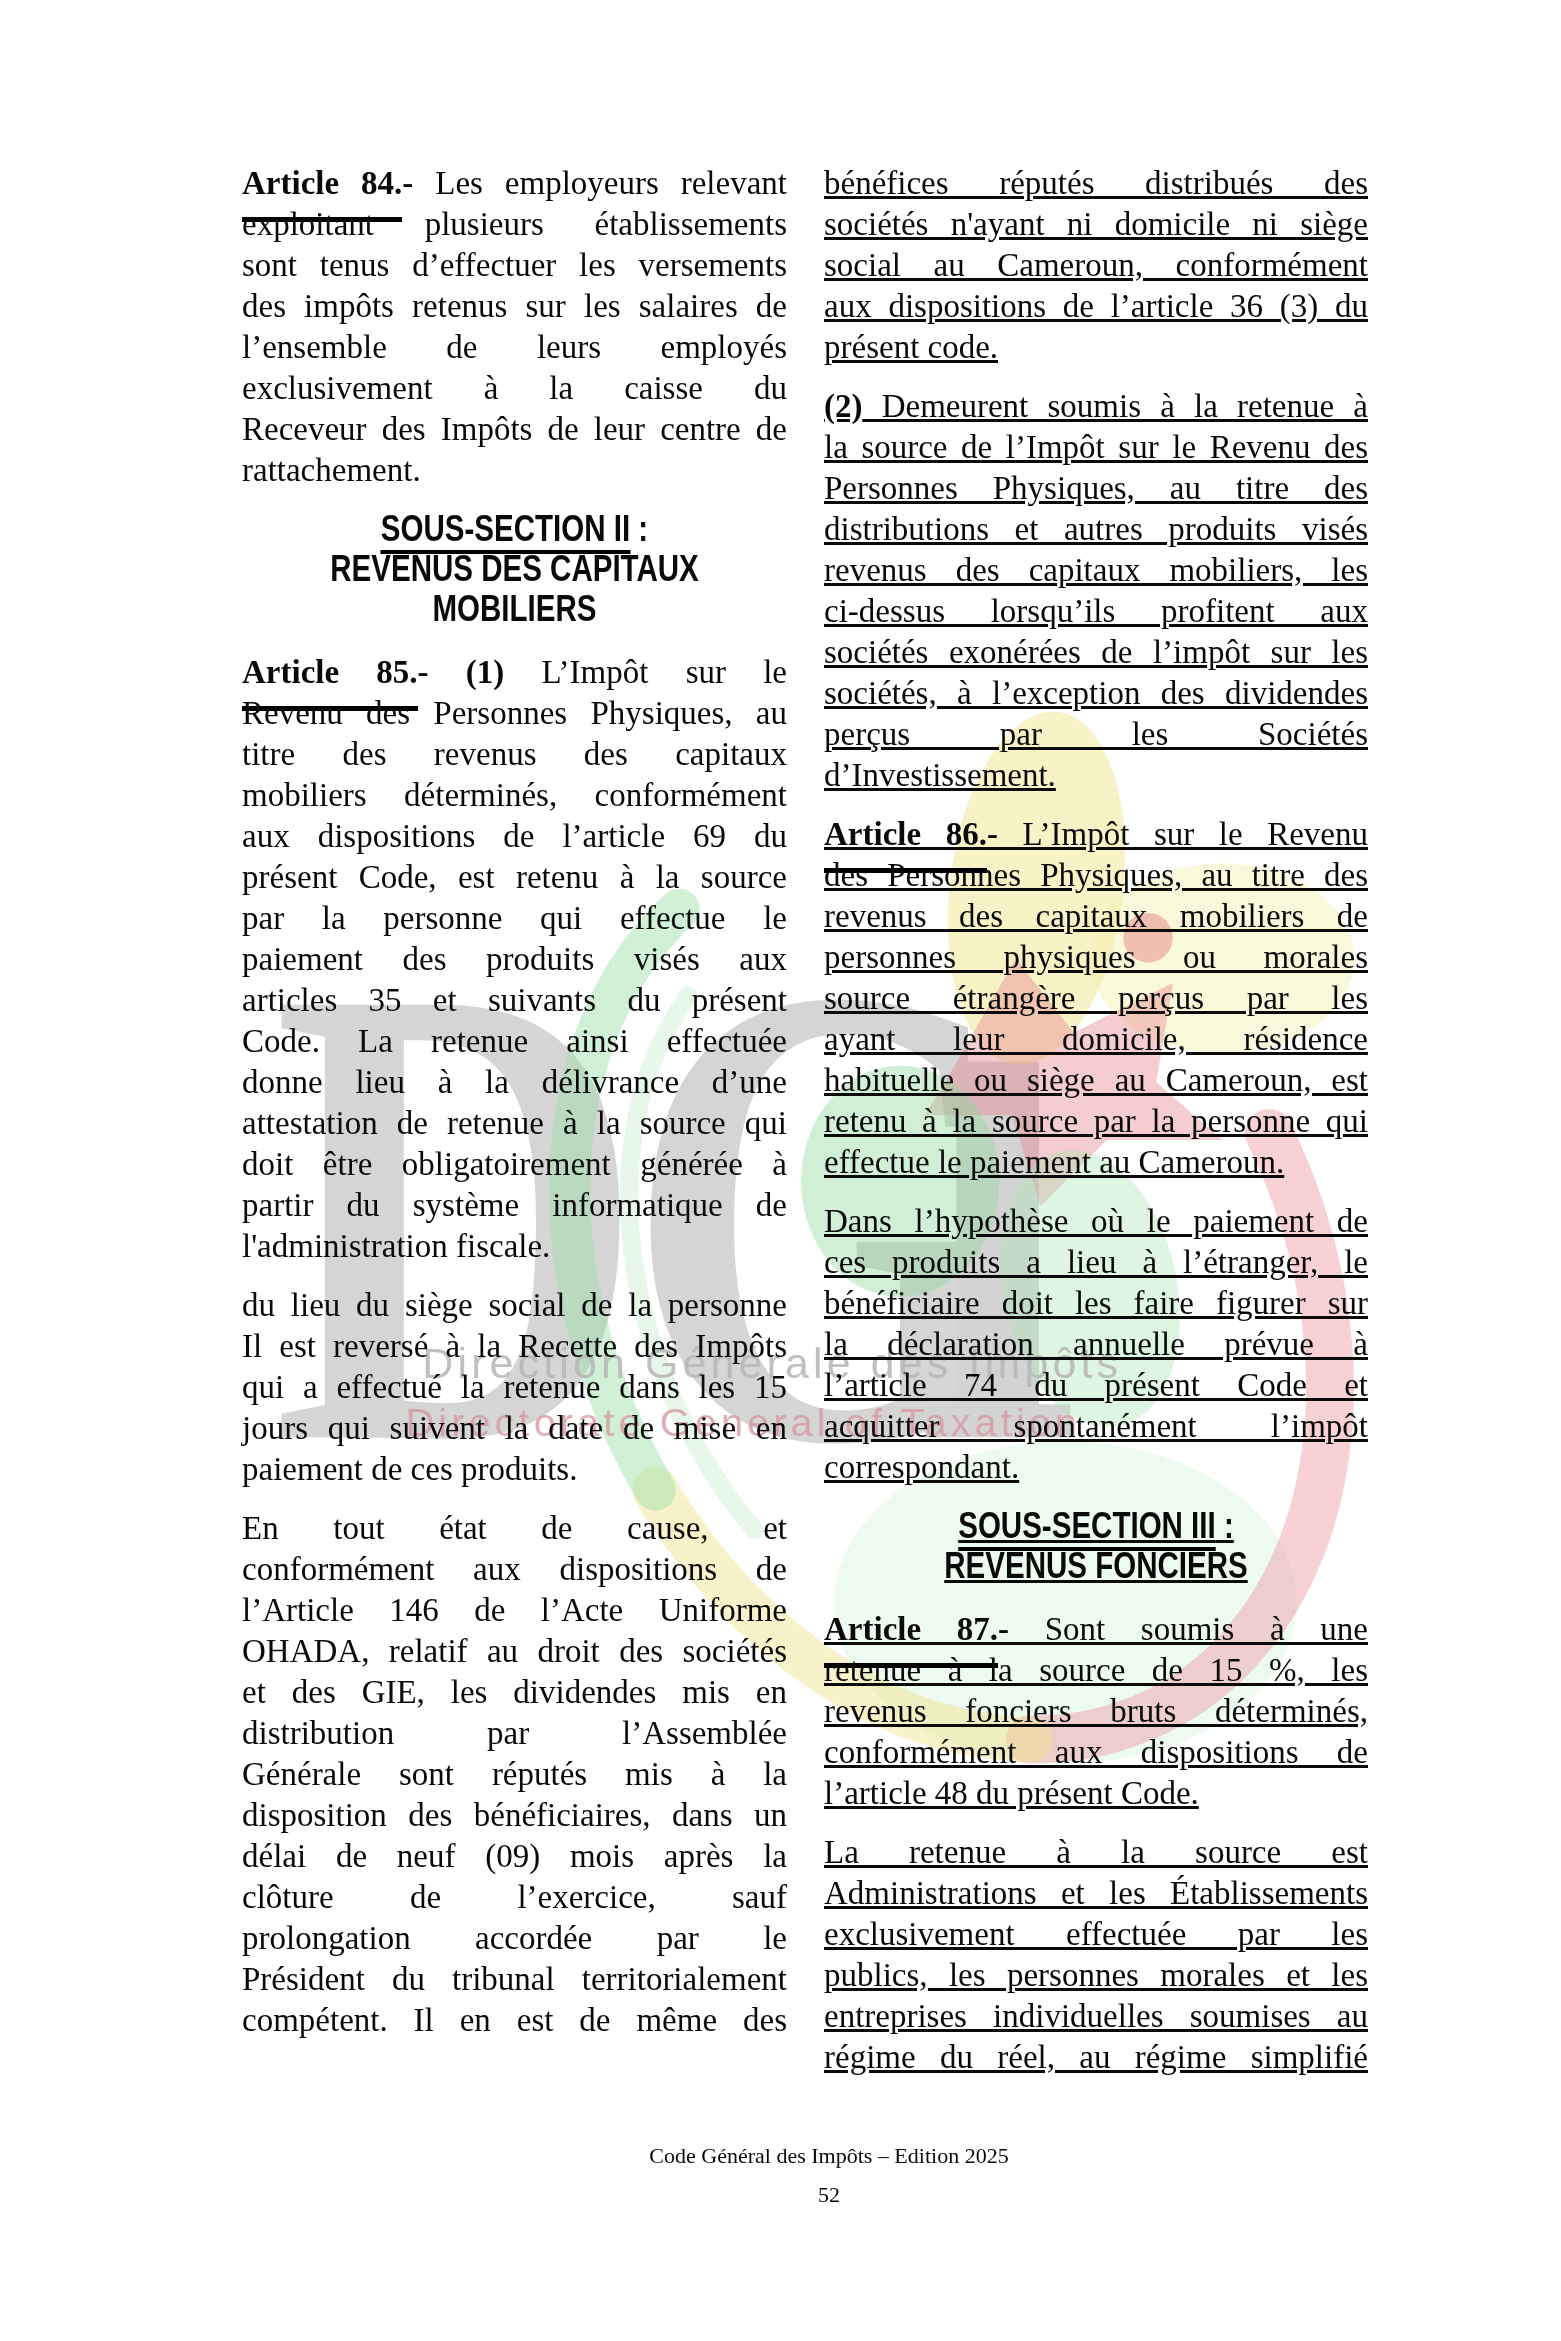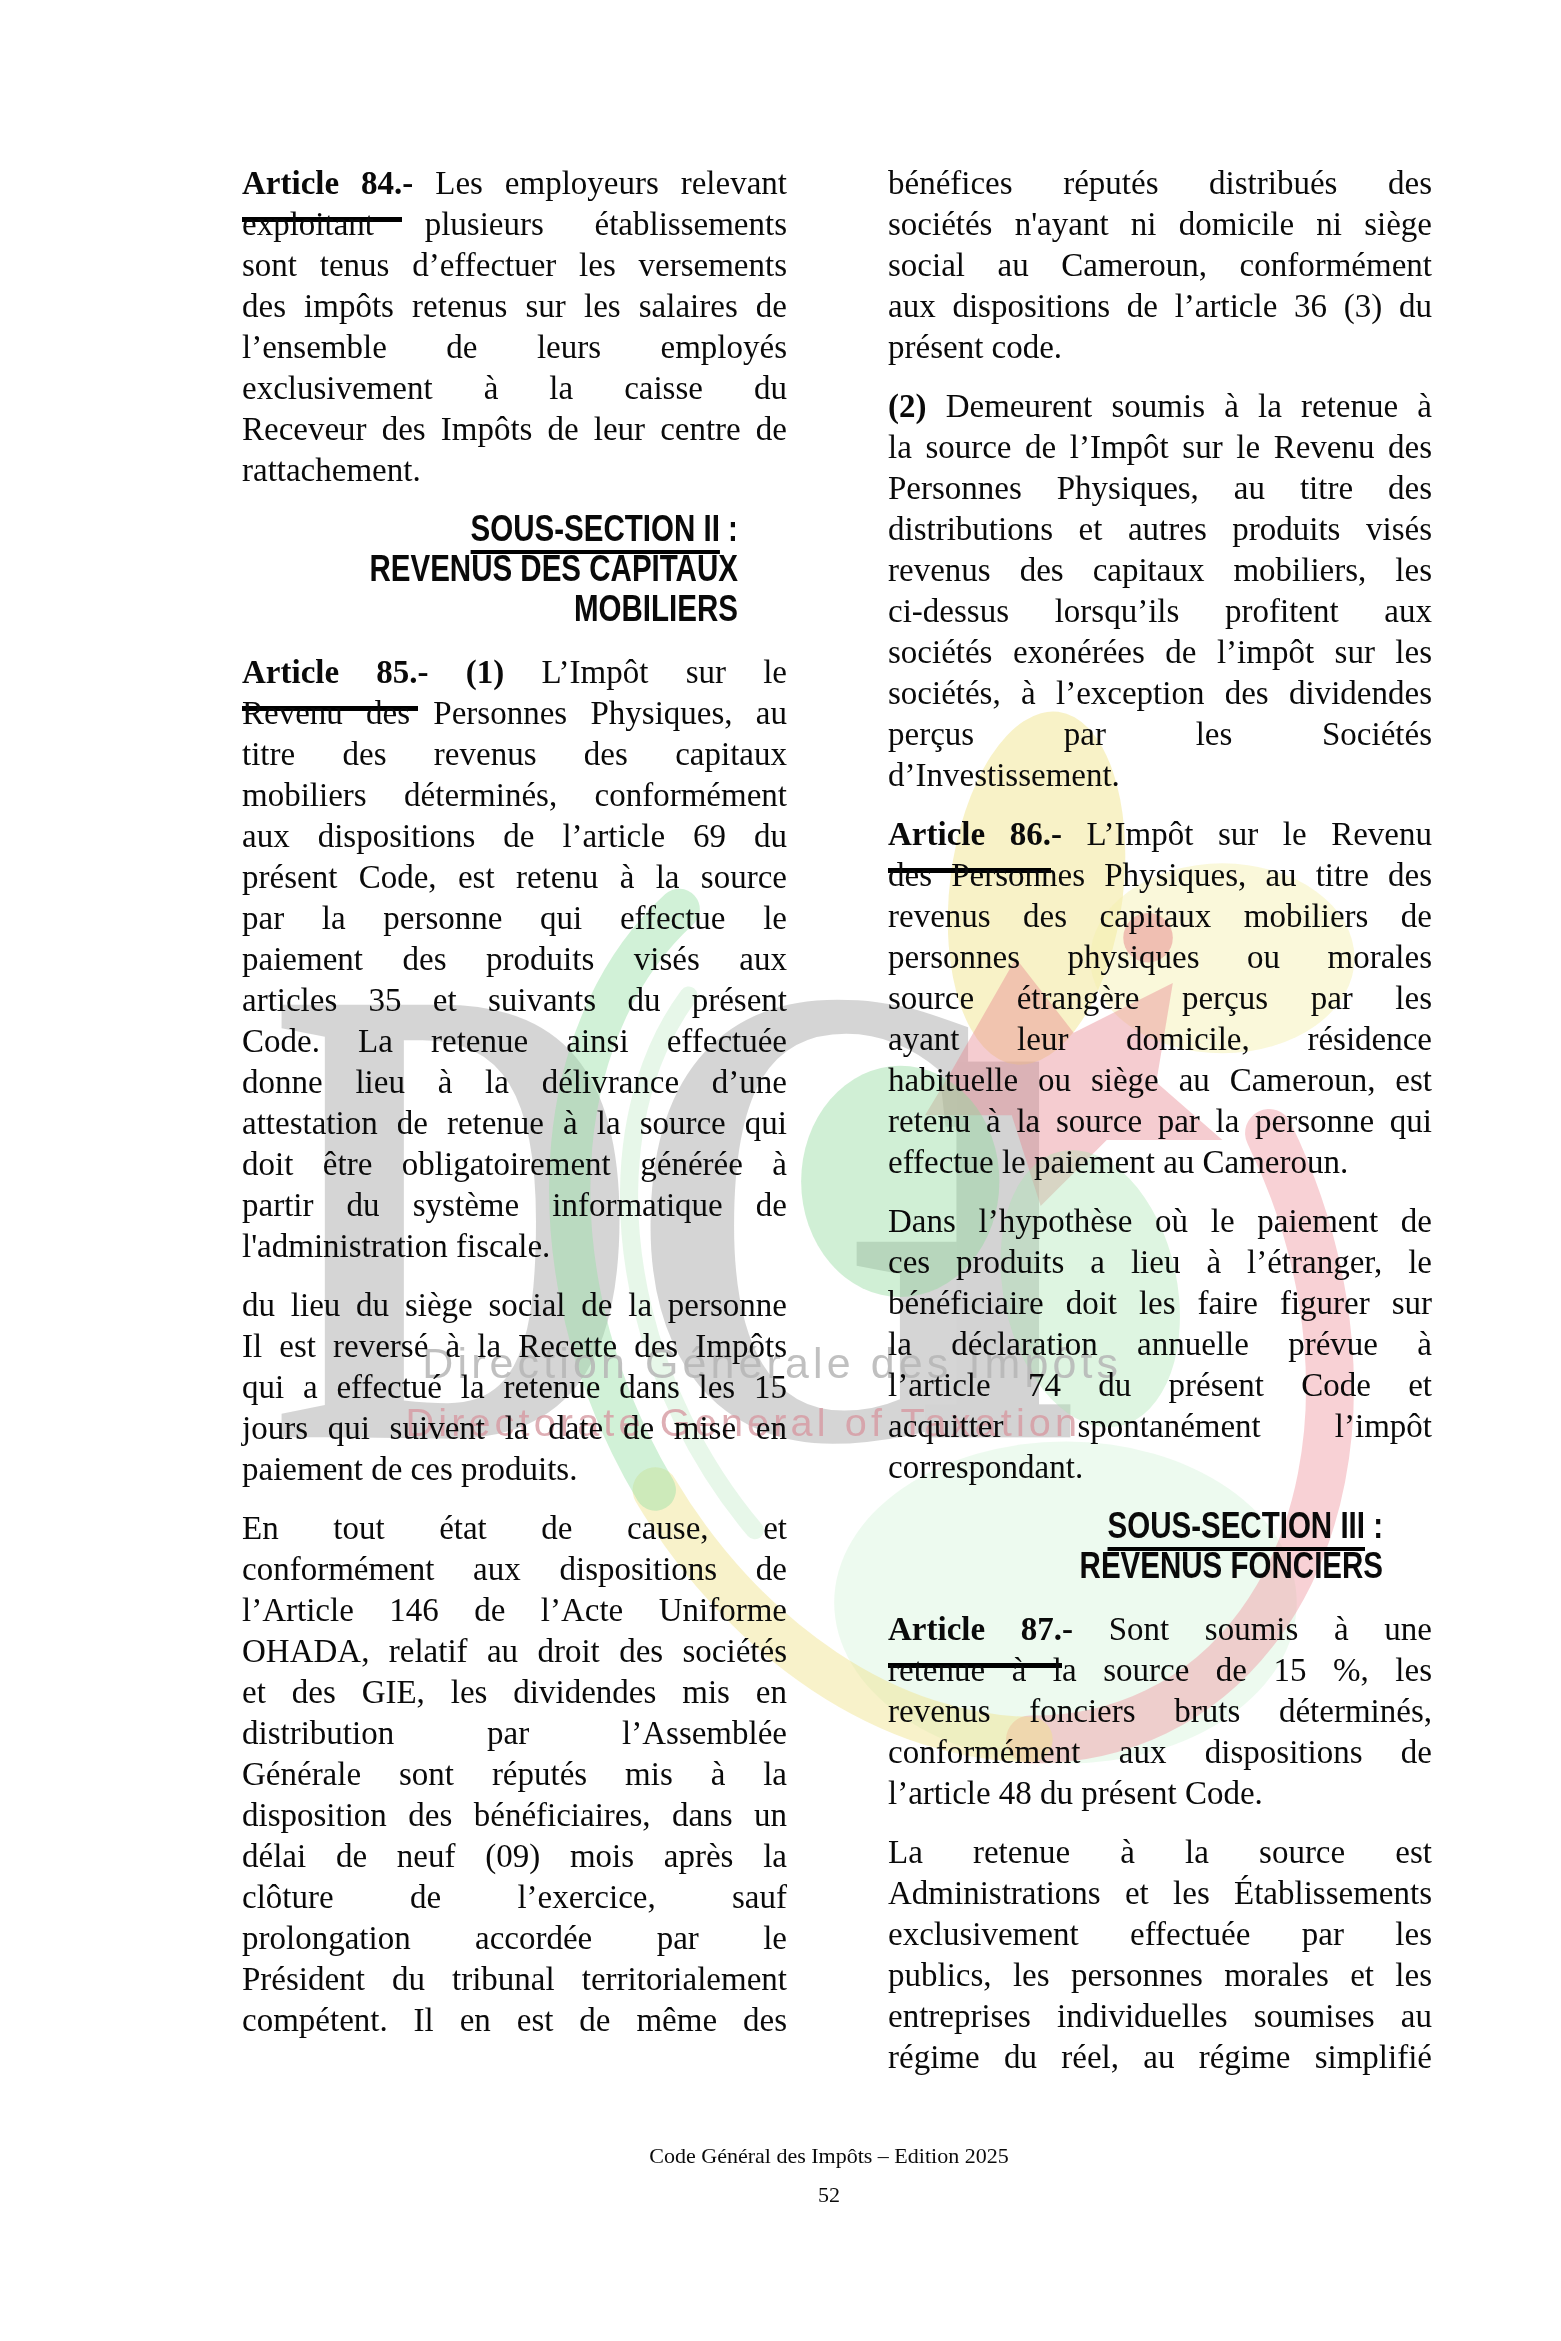--- a/index.html
+++ b/index.html
@@ -1,29 +1,29 @@
 <!DOCTYPE html>
 <html style="font-size:13.2px"><head>
 <meta charset="utf-8">
 <style>
   html,body{margin:0;padding:0;background:#ffffff;}
   .page{position:relative;width:1561px;height:2342px;background:#ffffff;overflow:hidden;
         font-family:"Liberation Serif",serif;color:#0a0a0a;}
   .watermark{position:absolute;left:0;top:0;width:1561px;height:2342px;z-index:0;}
   .col{position:absolute;z-index:1;font-size:33px;line-height:41px;}
   .col-left{left:242px;top:163px;width:545px;}
-  .col-right{left:888px;top:163px;width:544px;}
+  .col-right{left:824px;top:163px;width:544px;text-decoration:underline;}
   .para{margin:0 0 18px 0;}
   .line{text-align:justify;text-align-last:justify;}
   .line.end{text-align-last:auto;}
   .seg{white-space:pre-wrap;}
   .b{font-weight:bold;}
   .ru{font-weight:bold;border-bottom:5px solid #000;padding-bottom:16px;}
   .heading{margin:8.3px 0 23px 0;font-family:"Liberation Sans",sans-serif;font-weight:bold;
-           font-size:36px;line-height:40px;text-align:right;}
+           font-size:36px;line-height:40px;text-align:center;}
   .hline{transform:scaleX(0.82);transform-origin:50% 50%;white-space:nowrap;}
   .hu{border-bottom:4.1px solid #000;padding-bottom:0.8px;}
   .footer{position:absolute;left:242px;width:1174px;top:2136px;z-index:1;text-align:center;
           font-size:22px;line-height:39px;}
 </style>
 </head>
 <body>
 
 <div class="page">
 

